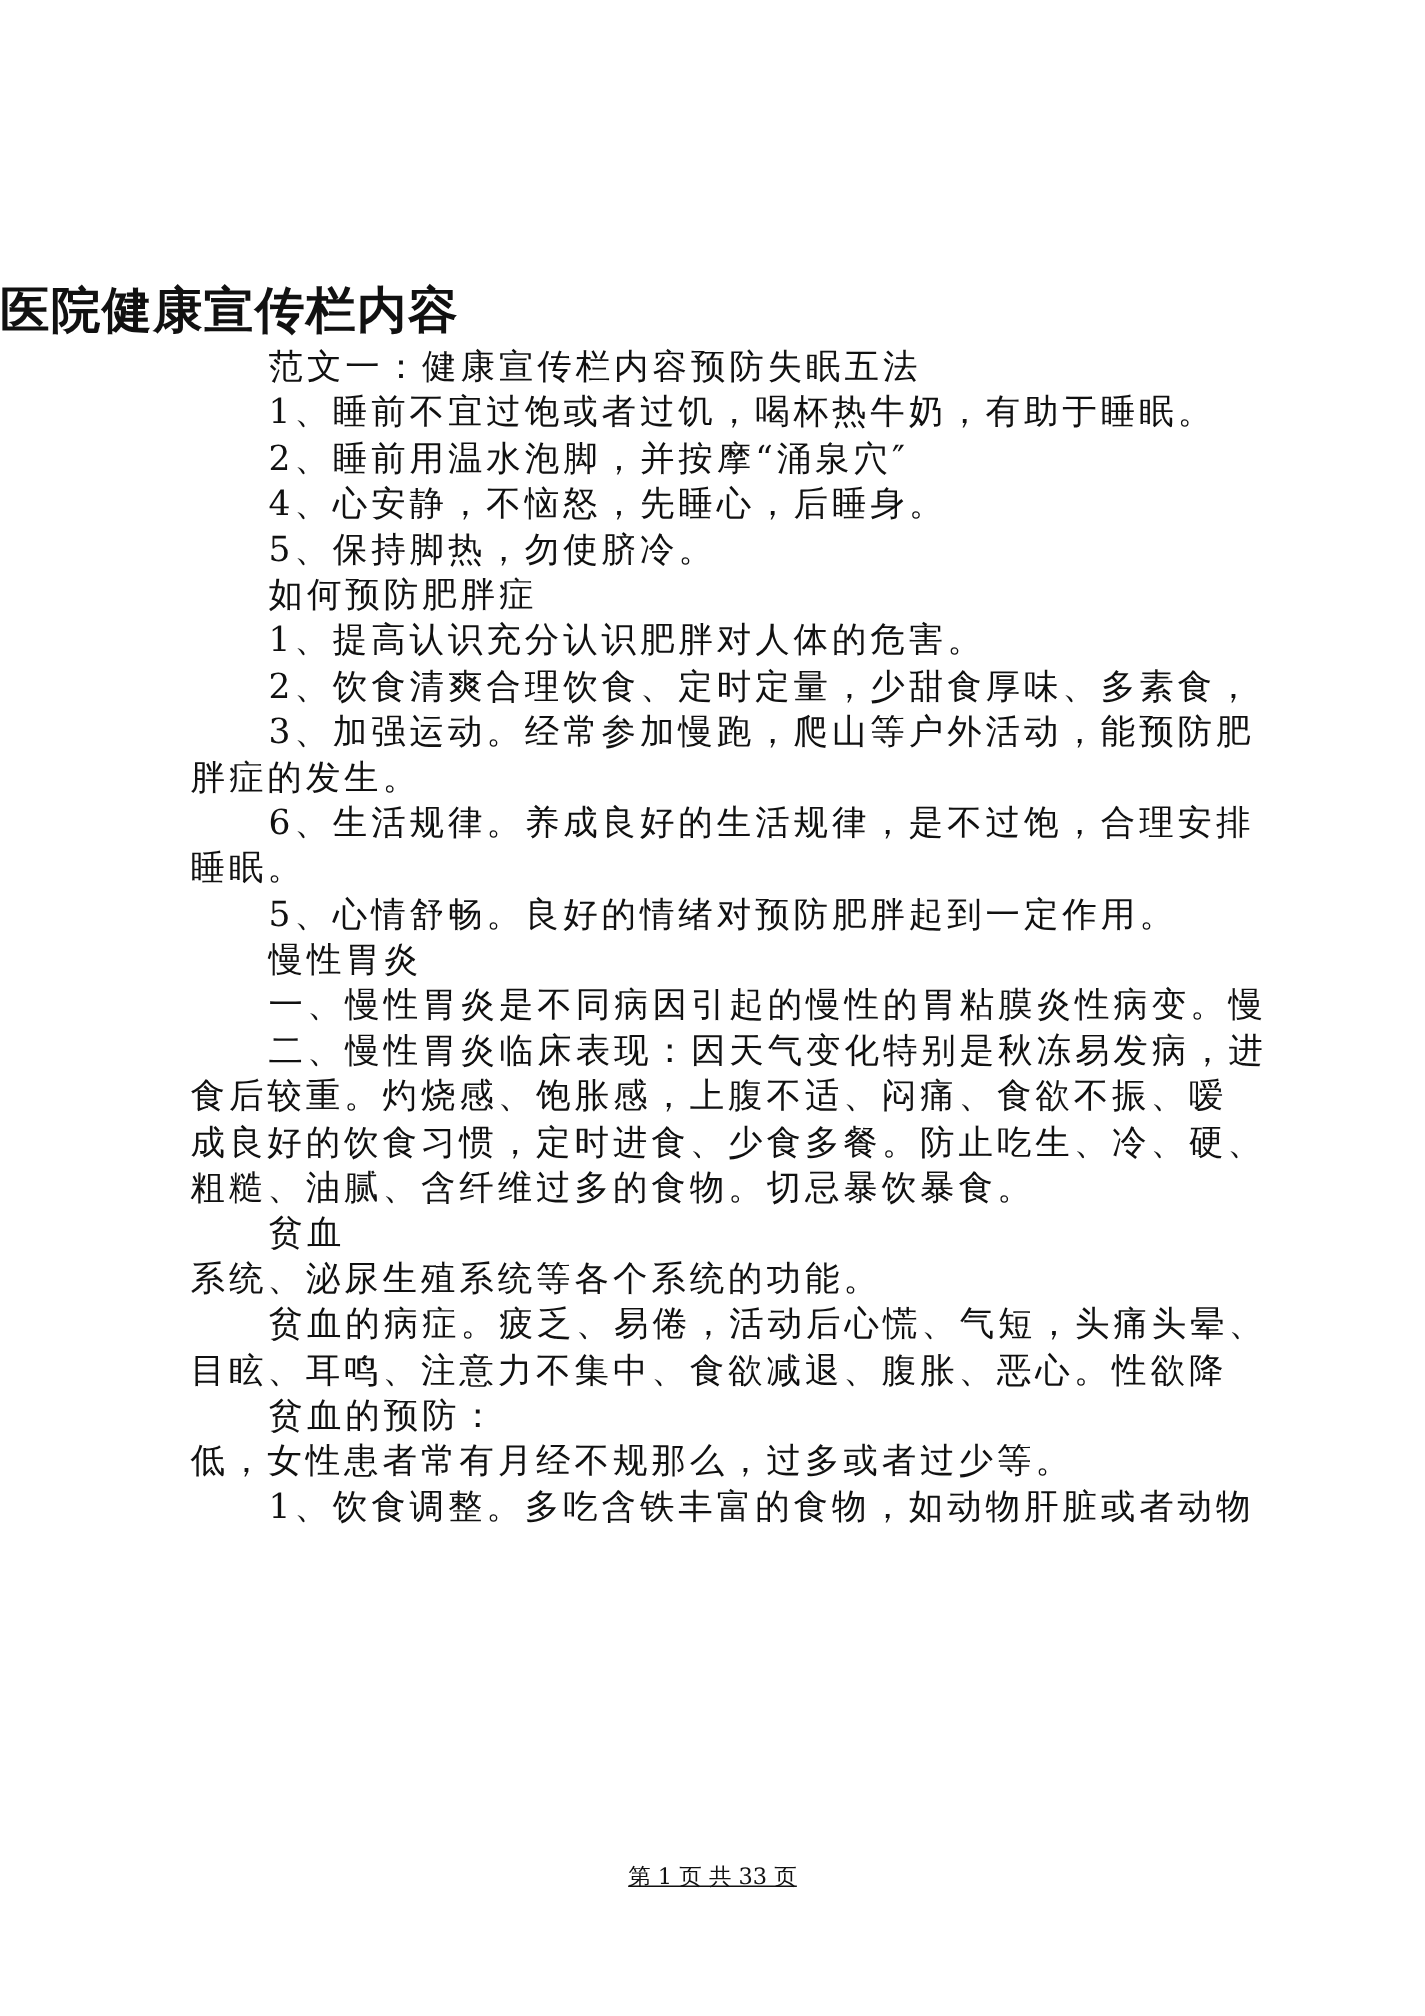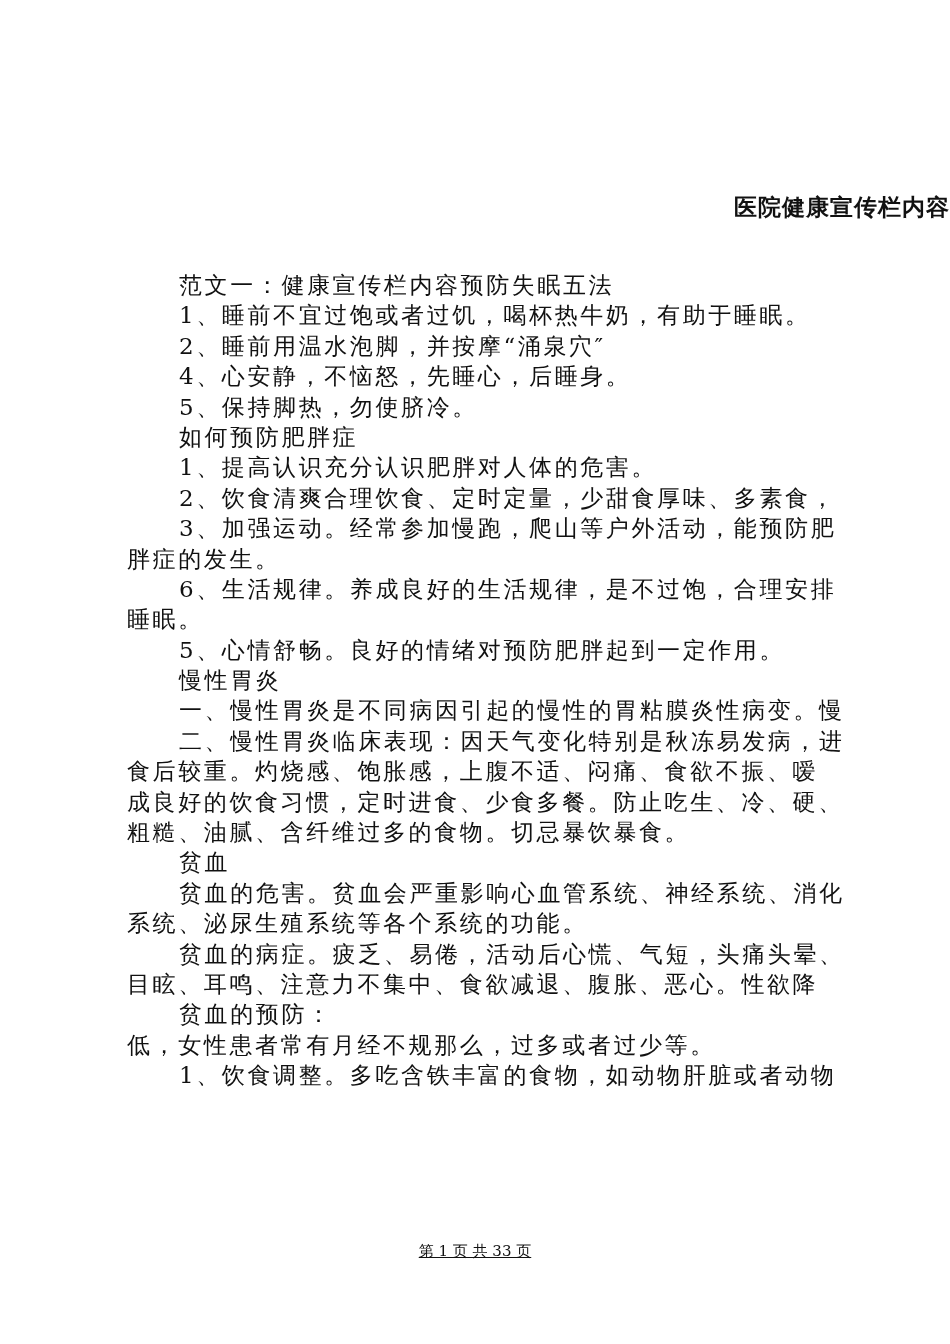--- a/index.html
+++ b/index.html
@@ -1,22 +1,22 @@
 <!DOCTYPE html>
 <html><head>
 <meta charset="utf-8">
 <style>
   html, body { margin: 0; padding: 0; background: #ffffff; }
   body { width: 950px; height: 1344px; position: relative; overflow: hidden;
          font-family: "DejaVu Serif", "Liberation Serif", serif; color: #111; }
   .page { position: absolute; left: 0; top: 0; width: 950px; height: 1344px; background: #fff; }
-  .title { position: absolute; left: 0; width: 950px; top: 184px; text-align: right;
+  .title { position: absolute; left: 0; width: 950px; top: 184px; text-align: left;
            font-family: "DejaVu Sans", "Liberation Sans", sans-serif; font-weight: bold;
-           font-size: 23px; letter-spacing: 1px; line-height: 46px; color: #111; }
-  .body { position: absolute; left: 127px; top: 230px; width: 720px; margin-top: 40px; }
+           font-size: 33px; letter-spacing: 1px; line-height: 46px; color: #111; }
+  .body { position: absolute; left: 127px; top: 230px; width: 720px; }
   .line { height: 30.4px; line-height: 30.4px; font-size: 23px; white-space: nowrap;
           letter-spacing: 2.6px; }
   .indent { padding-left: 52px; }
   .footer { position: absolute; left: 0; width: 950px; top: 1241px; text-align: center;
             font-size: 15px; line-height: 20px; color: #111; text-decoration: underline; }
 </style>
 </head>
 <body>
 
 <div class="page">
@@ -37,21 +37,20 @@
       <div class="line indent">6、生活规律。养成良好的生活规律，是不过饱，合理安排</div>
       <div class="line">睡眠。</div>
       <div class="line indent">5、心情舒畅。良好的情绪对预防肥胖起到一定作用。</div>
       <div class="line indent">慢性胃炎</div>
       <div class="line indent">一、慢性胃炎是不同病因引起的慢性的胃粘膜炎性病变。慢</div>
       <div class="line indent">二、慢性胃炎临床表现：因天气变化特别是秋冻易发病，进</div>
       <div class="line">食后较重。灼烧感、饱胀感，上腹不适、闷痛、食欲不振、嗳</div>
       <div class="line">成良好的饮食习惯，定时进食、少食多餐。防止吃生、冷、硬、</div>
       <div class="line">粗糙、油腻、含纤维过多的食物。切忌暴饮暴食。</div>
       <div class="line indent">贫血</div>
-      <div class="line indent">贫血的危害。贫血会严重影响心血管系统、神经系统、消化</div>
       <div class="line">系统、泌尿生殖系统等各个系统的功能。</div>
       <div class="line indent">贫血的病症。疲乏、易倦，活动后心慌、气短，头痛头晕、</div>
       <div class="line">目眩、耳鸣、注意力不集中、食欲减退、腹胀、恶心。性欲降</div>
       <div class="line indent">贫血的预防：</div>
       <div class="line">低，女性患者常有月经不规那么，过多或者过少等。</div>
       <div class="line indent">1、饮食调整。多吃含铁丰富的食物，如动物肝脏或者动物</div>
     </div>
 
   <div class="footer">第 1 页  共 33 页</div>
 </div>

